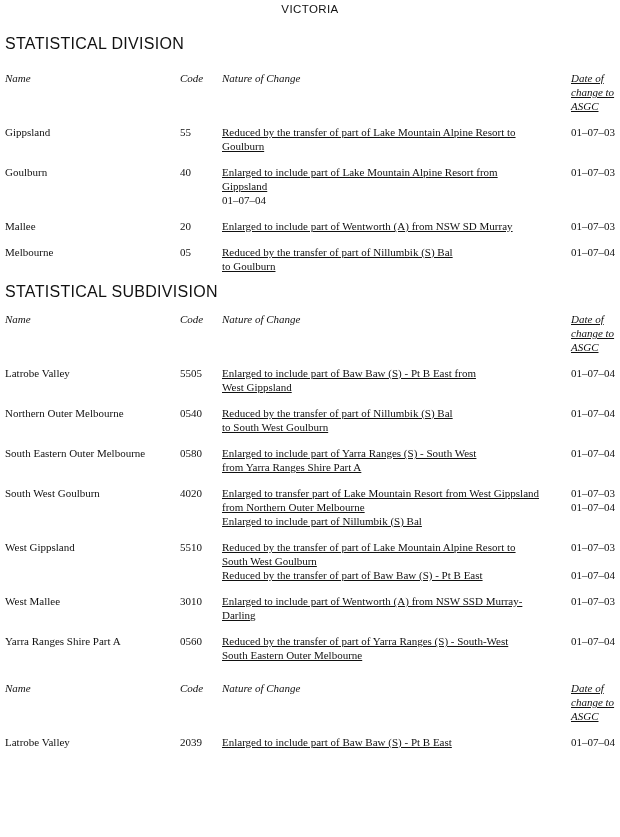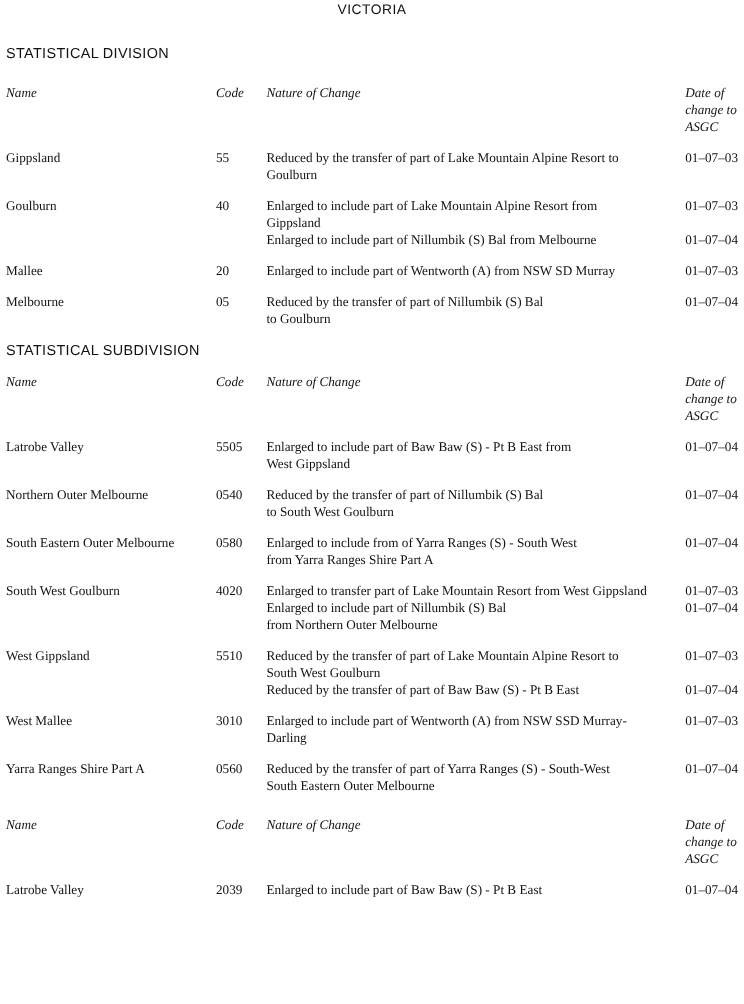--- a/index.html
+++ b/index.html
@@ -10,40 +10,40 @@
     font-size: 11px; line-height: 14px; color: #111111;
   }
   .page { width: 620px; height: 837px; padding: 0 5px; overflow: hidden; position: relative; }
   .title {
     font-family: "Liberation Sans", "DejaVu Sans", sans-serif;
     font-size: 11.5px; line-height: 14px; text-align: center;
     letter-spacing: 0.4px; padding-top: 2px;
   }
   .section-heading {
     font-family: "Liberation Sans", "DejaVu Sans", sans-serif;
-    font-size: 12px; font-weight: 400; line-height: 14px;
+    font-size: 16px; font-weight: 400; line-height: 14px;
     letter-spacing: 0.3px;
   }
   .sec1 .section-heading { margin-top: 21px; }
   .sec2 .section-heading { }
   .sec3 .section-heading { margin-top: 28px; }
   .thead {
     display: grid; grid-template-columns: 175px 42px 349px 44px;
     font-style: italic; margin-bottom: 12px;
   }
   .sec1 .thead { margin-top: 20px; }
   .sec2 .thead { margin-top: 13px; }
   .sec3 .thead { margin-top: 19px; }
   .row {
     display: grid; grid-template-columns: 175px 42px 393px;
     margin-bottom: 12px;
   }
   .changes { }
   .change { display: grid; grid-template-columns: 349px 44px; }
-  .line { white-space: nowrap; }
+  .line { white-space: nowrap; text-decoration: underline; }
   .date-cell { white-space: nowrap; }
 </style>
 </head>
 <body>
 
 <div class="page">
   <div class="title">VICTORIA</div>
   <div id="sections">
       <section class="sec1">
         <div class="section-heading">STATISTICAL DIVISION</div>
@@ -75,23 +75,20 @@
           <div class="cell">40</div>
           <div class="changes">
             <div class="change">
               <div class="change-lines">
                 <div class="line">Enlarged to include part of Lake Mountain Alpine Resort from</div>
                 <div class="line">Gippsland</div>
               </div>
               <div class="date-cell">01–07–03</div>
             </div>
             <div class="change">
-              <div class="change-lines">
-                <div class="line">Enlarged to include part of Nillumbik (S) Bal from Melbourne</div>
-              </div>
               <div class="date-cell">01–07–04</div>
             </div>
           </div>
         </div>
         <div class="row">
           <div class="cell">Mallee</div>
           <div class="cell">20</div>
           <div class="changes">
             <div class="change">
               <div class="change-lines">
@@ -152,41 +149,41 @@
               <div class="date-cell">01–07–04</div>
             </div>
           </div>
         </div>
         <div class="row">
           <div class="cell">South Eastern Outer Melbourne</div>
           <div class="cell">0580</div>
           <div class="changes">
             <div class="change">
               <div class="change-lines">
-                <div class="line">Enlarged to include from of Yarra Ranges (S) - South West</div>
+                <div class="line">Enlarged to include part of Yarra Ranges (S) - South West</div>
                 <div class="line">from Yarra Ranges Shire Part A</div>
               </div>
               <div class="date-cell">01–07–04</div>
             </div>
           </div>
         </div>
         <div class="row">
           <div class="cell">South West Goulburn</div>
           <div class="cell">4020</div>
           <div class="changes">
             <div class="change">
               <div class="change-lines">
                 <div class="line">Enlarged to transfer part of Lake Mountain Resort from West Gippsland</div>
               </div>
               <div class="date-cell">01–07–03</div>
             </div>
             <div class="change">
               <div class="change-lines">
+                <div class="line">from Northern Outer Melbourne</div>
                 <div class="line">Enlarged to include part of Nillumbik (S) Bal</div>
-                <div class="line">from Northern Outer Melbourne</div>
               </div>
               <div class="date-cell">01–07–04</div>
             </div>
           </div>
         </div>
         <div class="row">
           <div class="cell">West Gippsland</div>
           <div class="cell">5510</div>
           <div class="changes">
             <div class="change">

